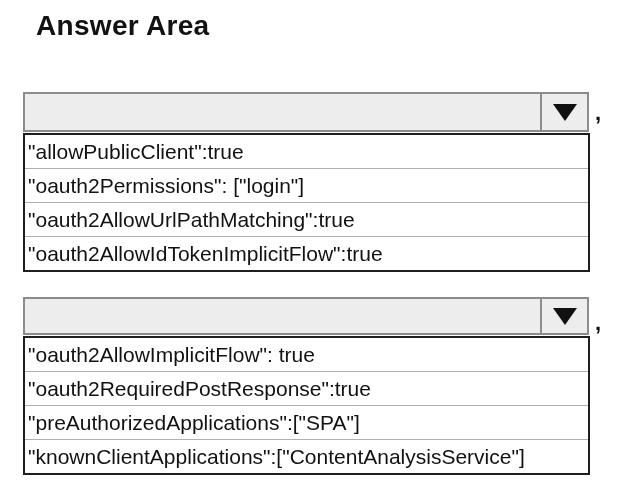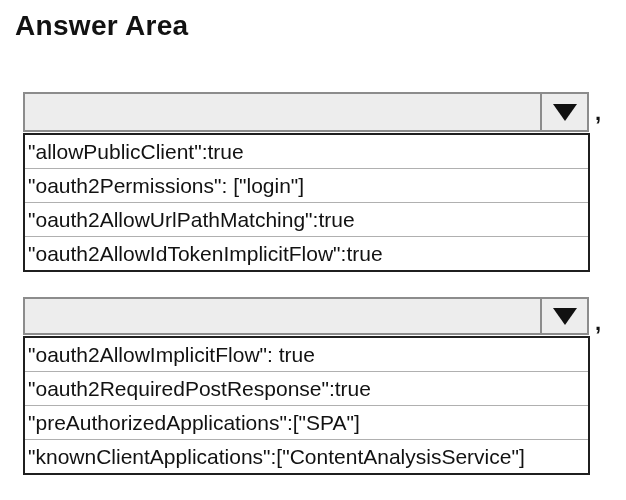--- a/index.html
+++ b/index.html
@@ -11,21 +11,21 @@
     position: relative;
     width: 626px;
     height: 500px;
     background: var(--page-bg, #ffffff);
     font-family: "Liberation Sans", sans-serif;
     color: var(--text, #121212);
     overflow: hidden;
   }
   .title {
     position: absolute;
-    left: 15px;
+    left: 36px;
     top: 10px;
     margin: 0;
     font-size: 28px;
     font-weight: bold;
     letter-spacing: 0.3px;
     color: var(--text, #121212);
   }
   .combo {
     position: absolute;
     left: 23px;

